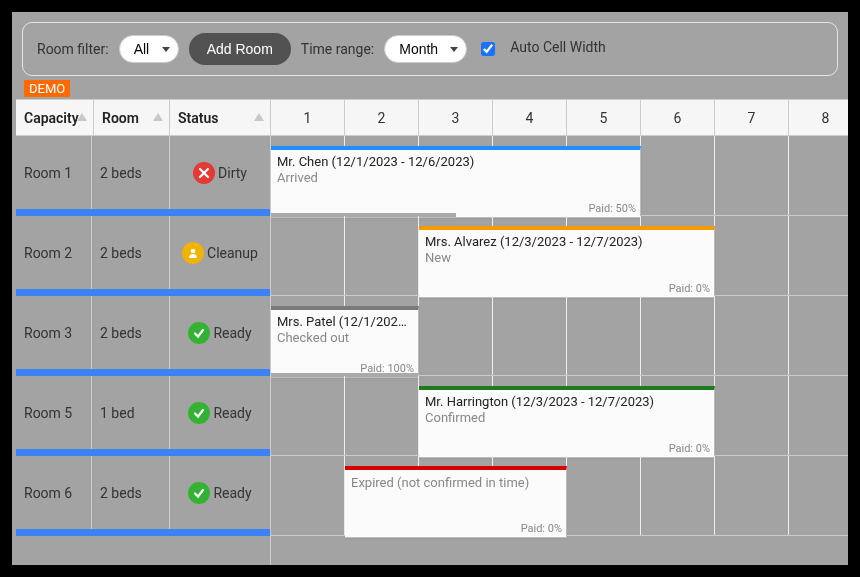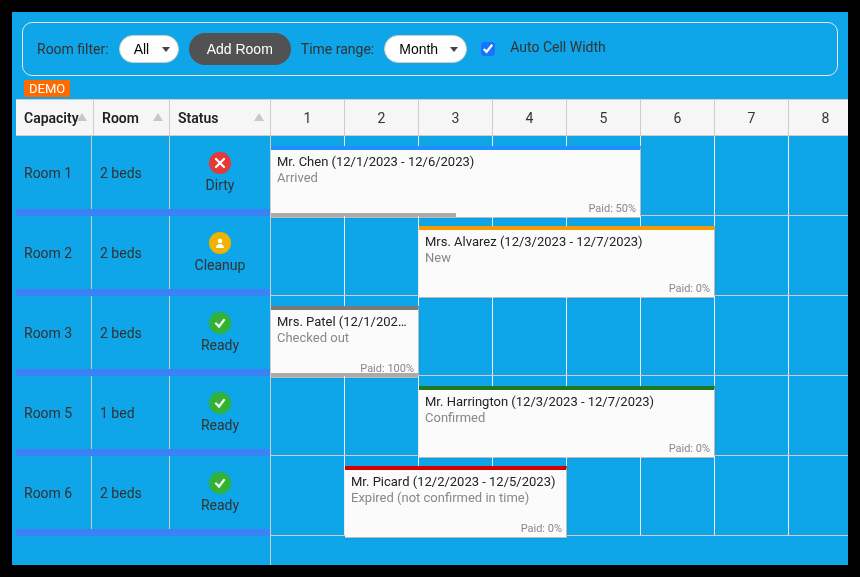--- a/index.html
+++ b/index.html
@@ -8,21 +8,21 @@
     font-family: -apple-system, BlinkMacSystemFont, "Segoe UI", Roboto, Helvetica, Arial, sans-serif;
     font-size: 14px;
     color: #333;
     background: #000;
     width: 860px;
     height: 577px;
     overflow: hidden;
     padding: 12px;
   }
   .frame {
-    background: #0ea5e9;
+    background: #a3a3a3;
     width: 836px;
     height: 553px;
     overflow: hidden;
     position: relative;
   }
   
   .toolbar {
     margin: 10px 10px 14px 10px;
     padding: 10px 14px;
     border: 1px solid #e5e5e5;
@@ -129,21 +129,21 @@
     height: 80px;
     border-bottom: 7px solid #3b82f6;
   }
   .data-cell {
     border-right: 1px solid #ccc;
     display: flex;
     align-items: center;
     padding: 0 8px;
   }
   .data-cell.status {
-    flex-direction: column;
+    flex-direction: row;
     justify-content: center;
     gap: 3px;
     text-align: center;
   }
   
   .status-icon {
     width: 22px; height: 22px; border-radius: 50%;
     display: inline-flex; align-items: center; justify-content: center;
     color: #fff;
   }
@@ -397,21 +397,20 @@
                 <div class="time-col"></div>
                 <div class="time-col"></div>
                 <div class="time-col"></div>
                 <div class="time-col"></div>
                 <div class="time-col"></div>
                 <div class="time-col"></div>
                 <div class="time-col"></div>
                 <div class="time-col"></div>
               </div>
               <div class="event" style="left: 74px; width: 222px; border-top-color: rgb(212, 0, 0);">
-                <div class="etitle">Mr. Picard (12/2/2023 - 12/5/2023)</div>
                 <div class="esub">Expired (not confirmed in time)</div>
                 <div class="epaid">Paid: 0%</div>
                 <div class="eprog" style="width:0%"></div>
               </div>
             </div>
           </div>
       </div>
     </div>
   </div>
 

